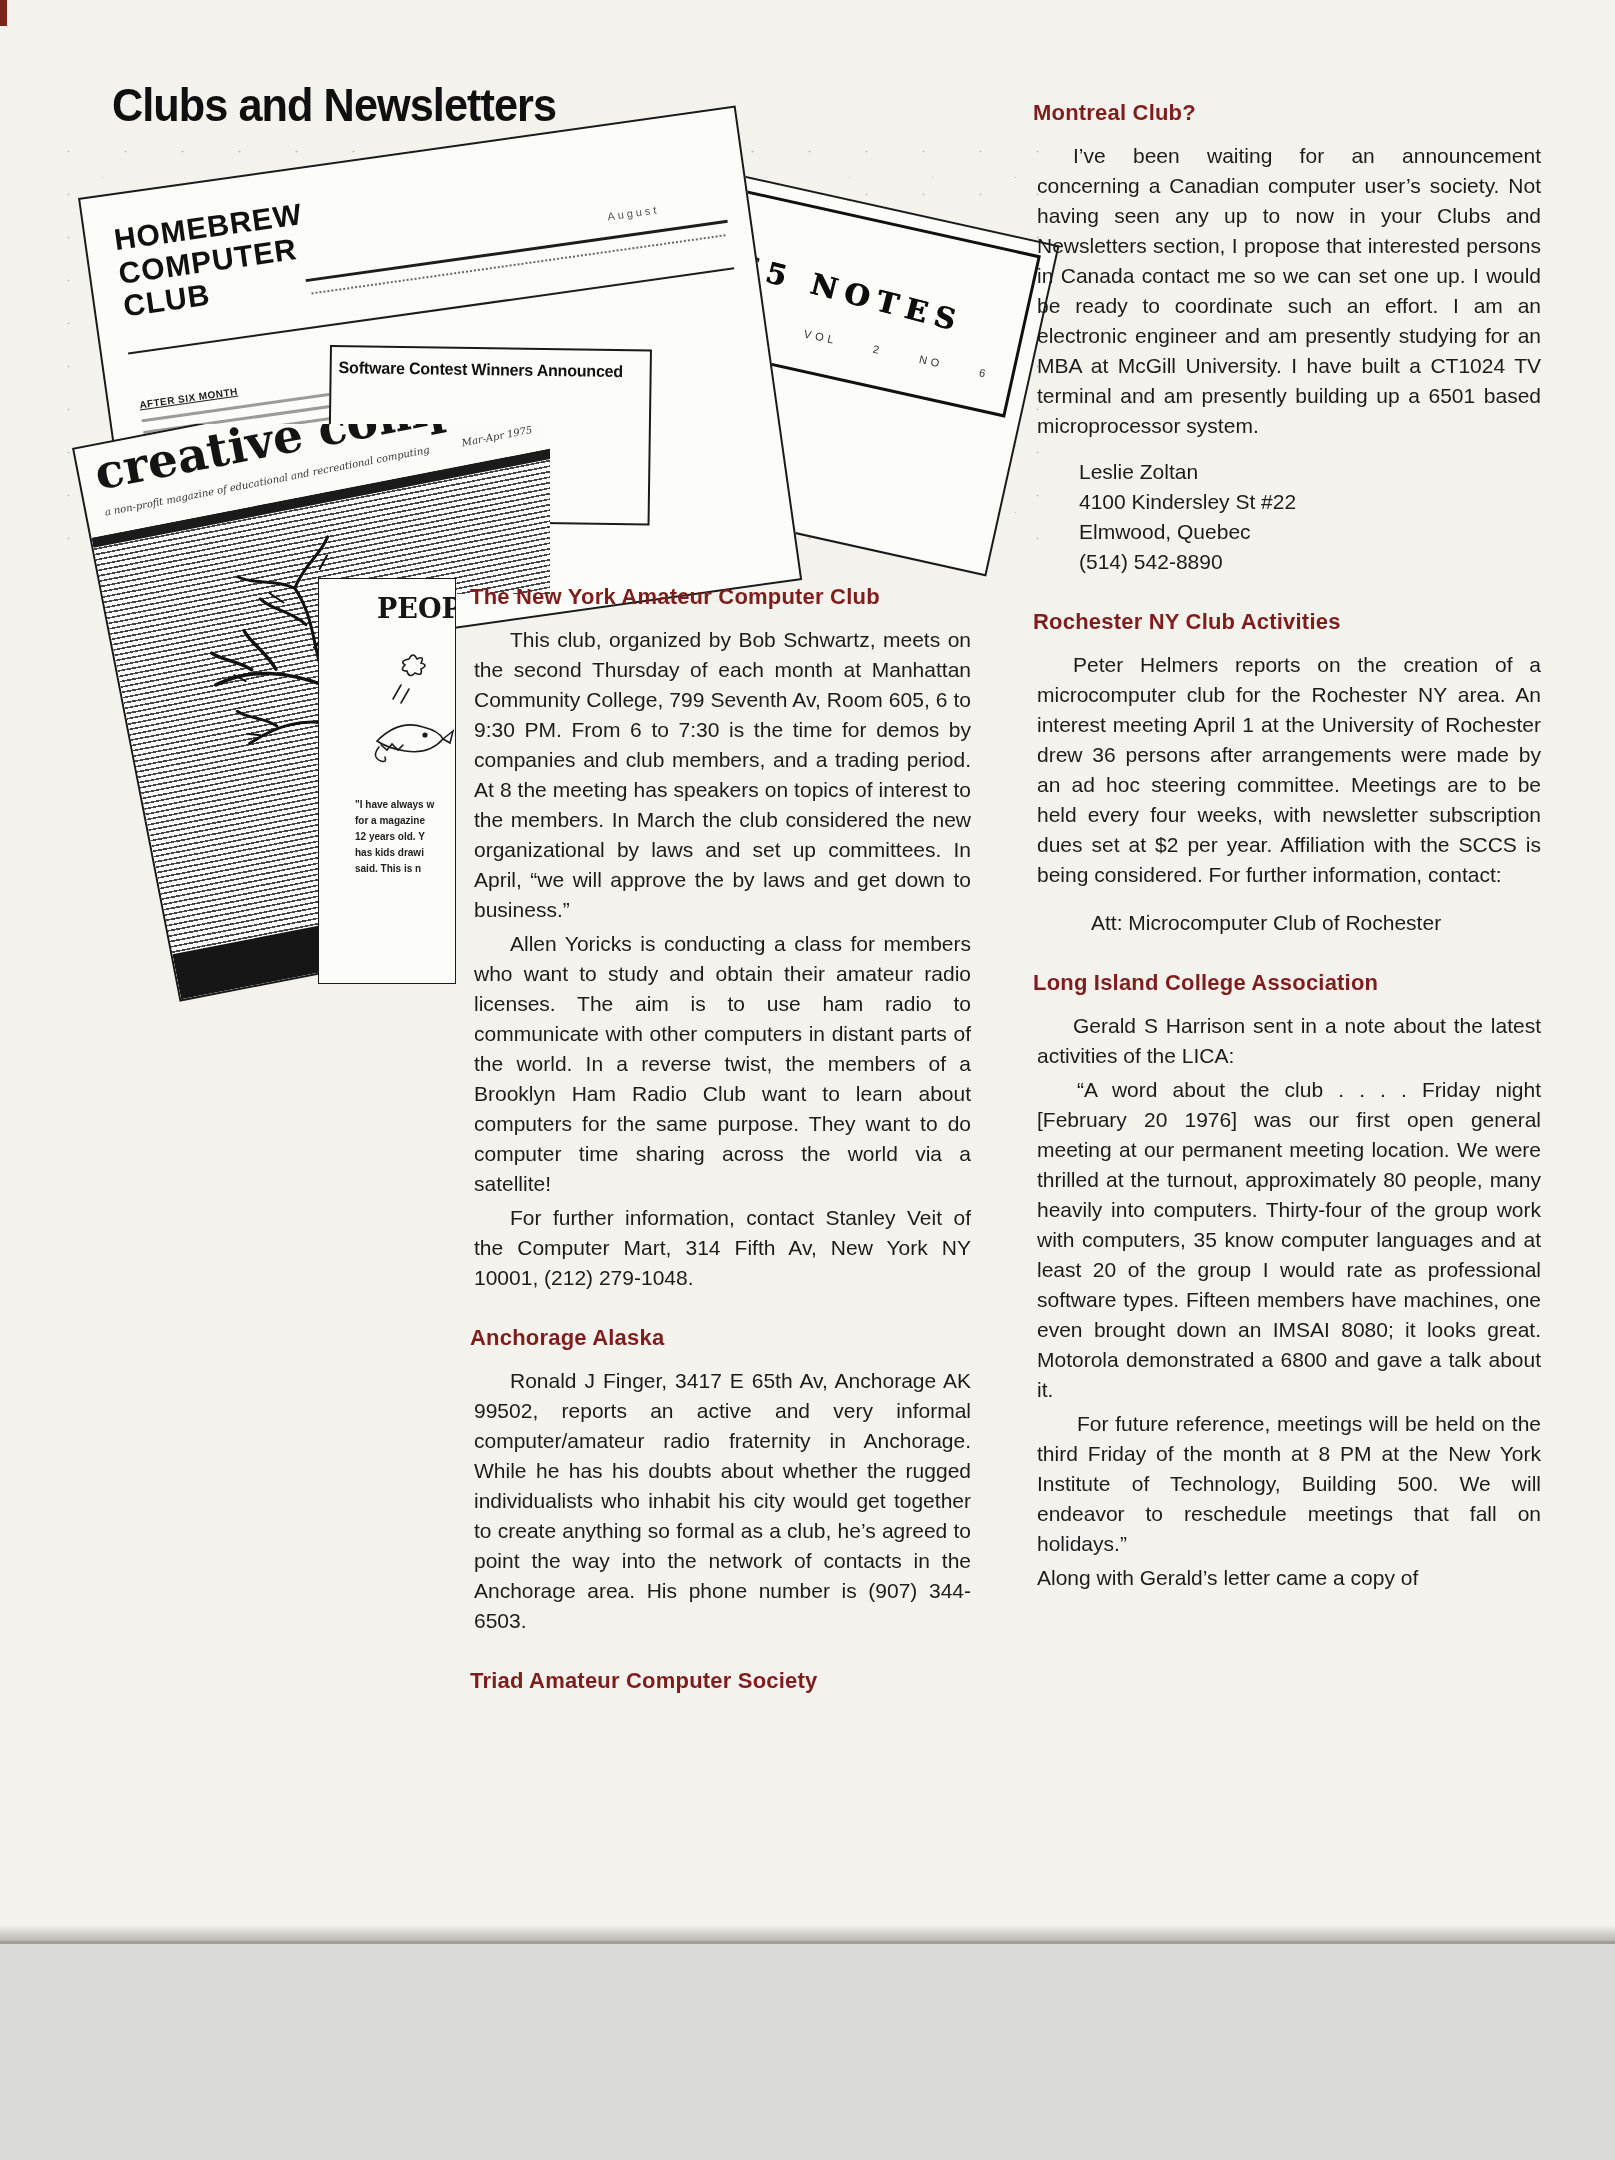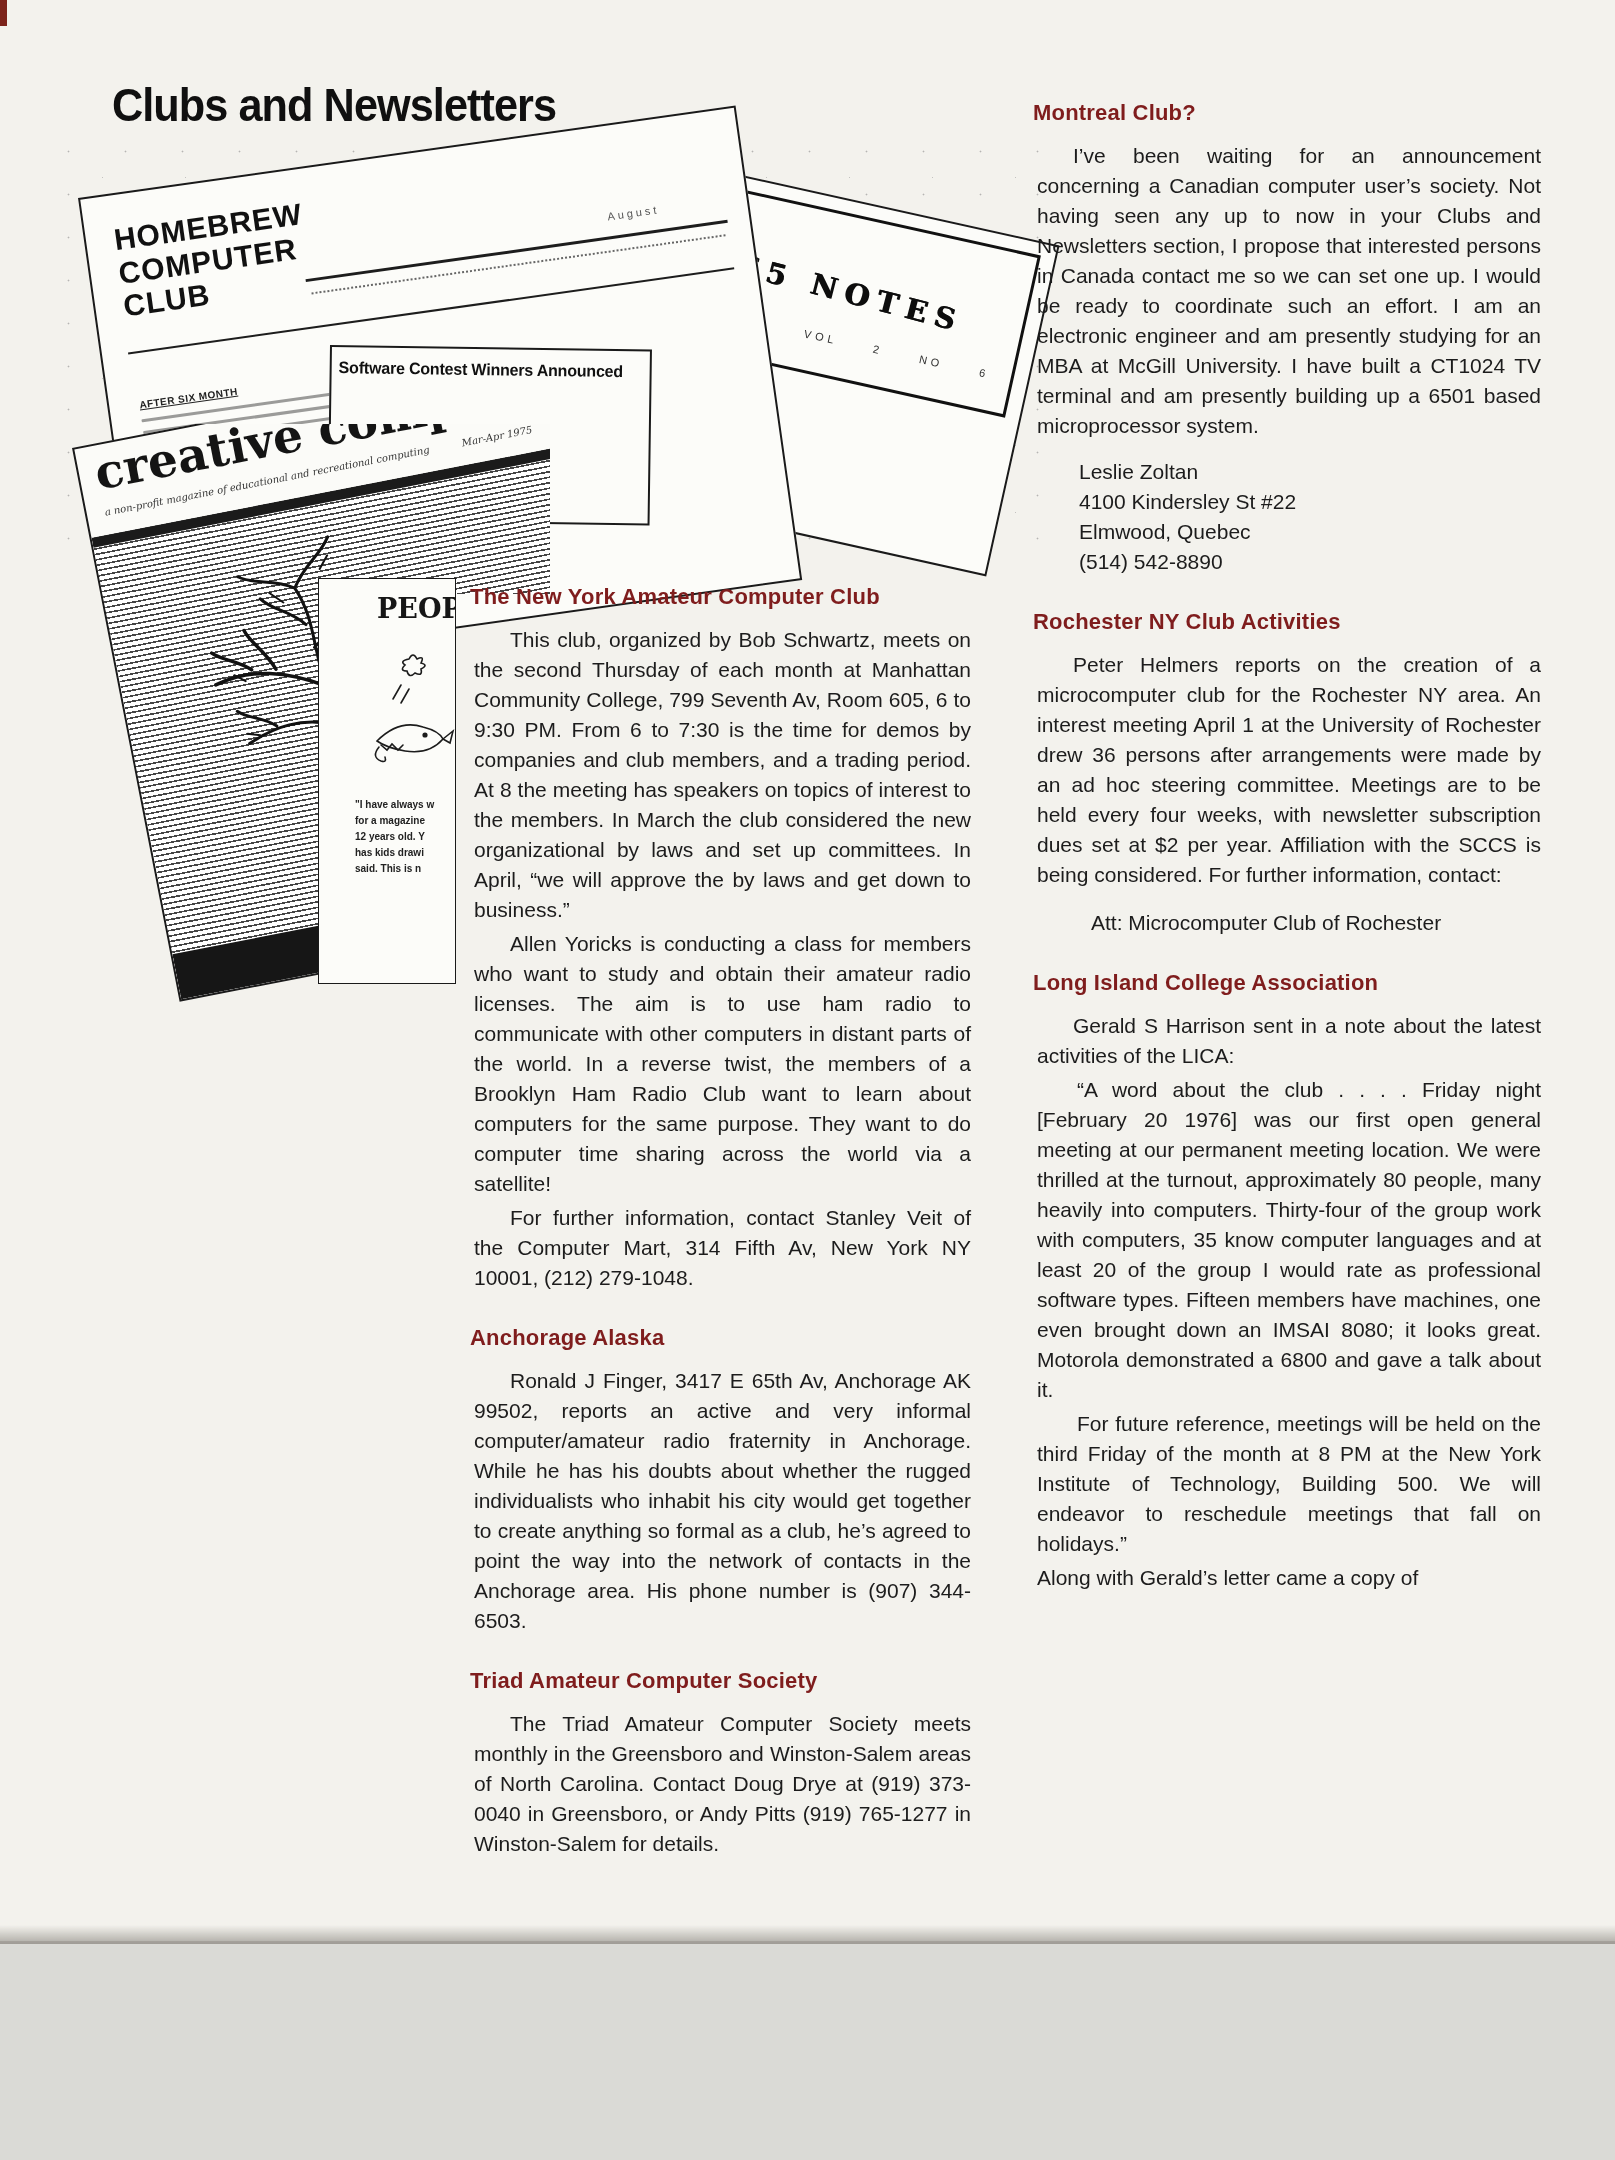--- a/index.html
+++ b/index.html
@@ -204,21 +204,20 @@
   </div>
 
   <div class="col col-middle">
     <h2 class="first">The New York Amateur Computer Club</h2>
     <p class="ind">This club, organized by Bob Schwartz, meets on the second Thursday of each month at Manhattan Community College, 799 Seventh Av, Room 605, 6 to 9:30 PM. From 6 to 7:30 is the time for demos by companies and club members, and a trading period. At 8 the meeting has speakers on topics of interest to the members. In March the club considered the new organizational by laws and set up committees. In April, “we will approve the by laws and get down to business.”</p>
     <p class="ind">Allen Yoricks is conducting a class for members who want to study and obtain their amateur radio licenses. The aim is to use ham radio to communicate with other computers in distant parts of the world. In a reverse twist, the members of a Brooklyn Ham Radio Club want to learn about computers for the same purpose. They want to do computer time sharing across the world via a satellite!</p>
     <p class="ind">For further information, contact Stanley Veit of the Computer Mart, 314 Fifth Av, New York NY 10001, (212) 279-1048.</p>
     <h2>Anchorage Alaska</h2>
     <p class="ind">Ronald J Finger, 3417 E 65th Av, Anchorage AK 99502, reports an active and very informal computer/amateur radio fraternity in Anchorage. While he has his doubts about whether the rugged individualists who inhabit his city would get together to create anything so formal as a club, he’s agreed to point the way into the network of contacts in the Anchorage area. His phone number is (907) 344-6503.</p>
     <h2>Triad Amateur Computer Society</h2>
-    <p class="ind">The Triad Amateur Computer Society meets monthly in the Greensboro and Winston-Salem areas of North Carolina. Contact Doug Drye at (919) 373-0040 in Greensboro, or Andy Pitts (919) 765-1277 in Winston-Salem for details.</p>
   </div>
 
   <div class="col col-right">
     <h2 class="first">Montreal Club?</h2>
     <p class="ind">I’ve been waiting for an announcement concerning a Canadian computer user’s society. Not having seen any up to now in your Clubs and Newsletters section, I propose that interested persons in Canada contact me so we can set one up. I would be ready to coordinate such an effort. I am an electronic engineer and am presently studying for an MBA at McGill University. I have built a CT1024 TV terminal and am presently building up a 6501 based microprocessor system.</p>
     <div class="addr">
       <span>Leslie Zoltan</span>
       <span>4100 Kindersley St #22</span>
       <span>Elmwood, Quebec</span>
       <span>(514) 542-8890</span>

